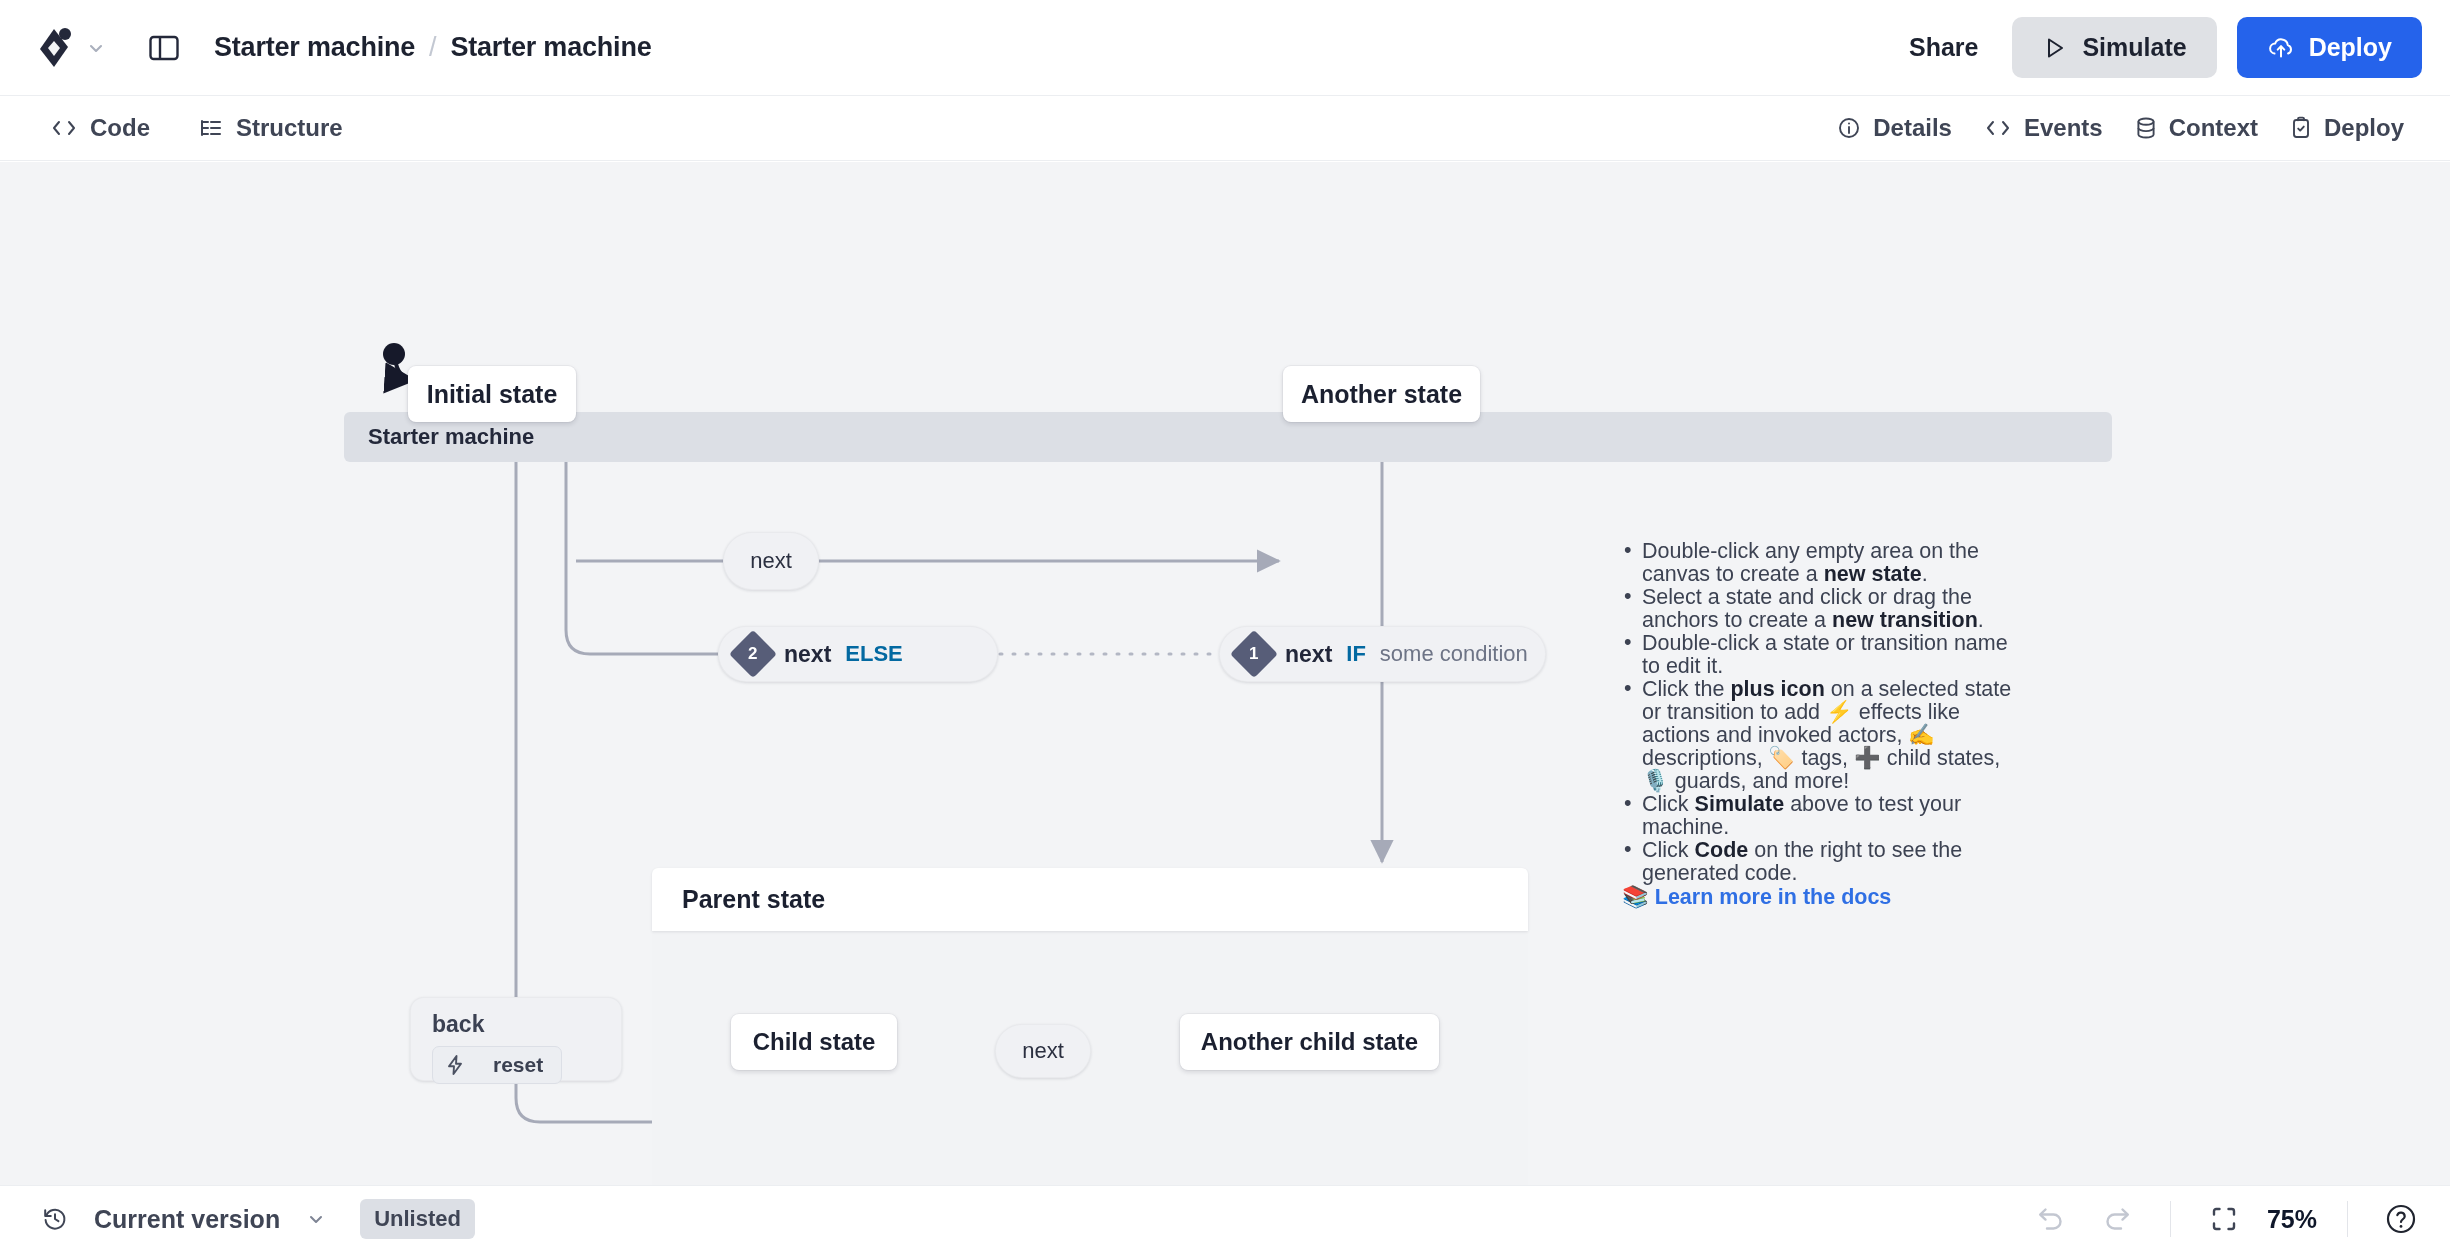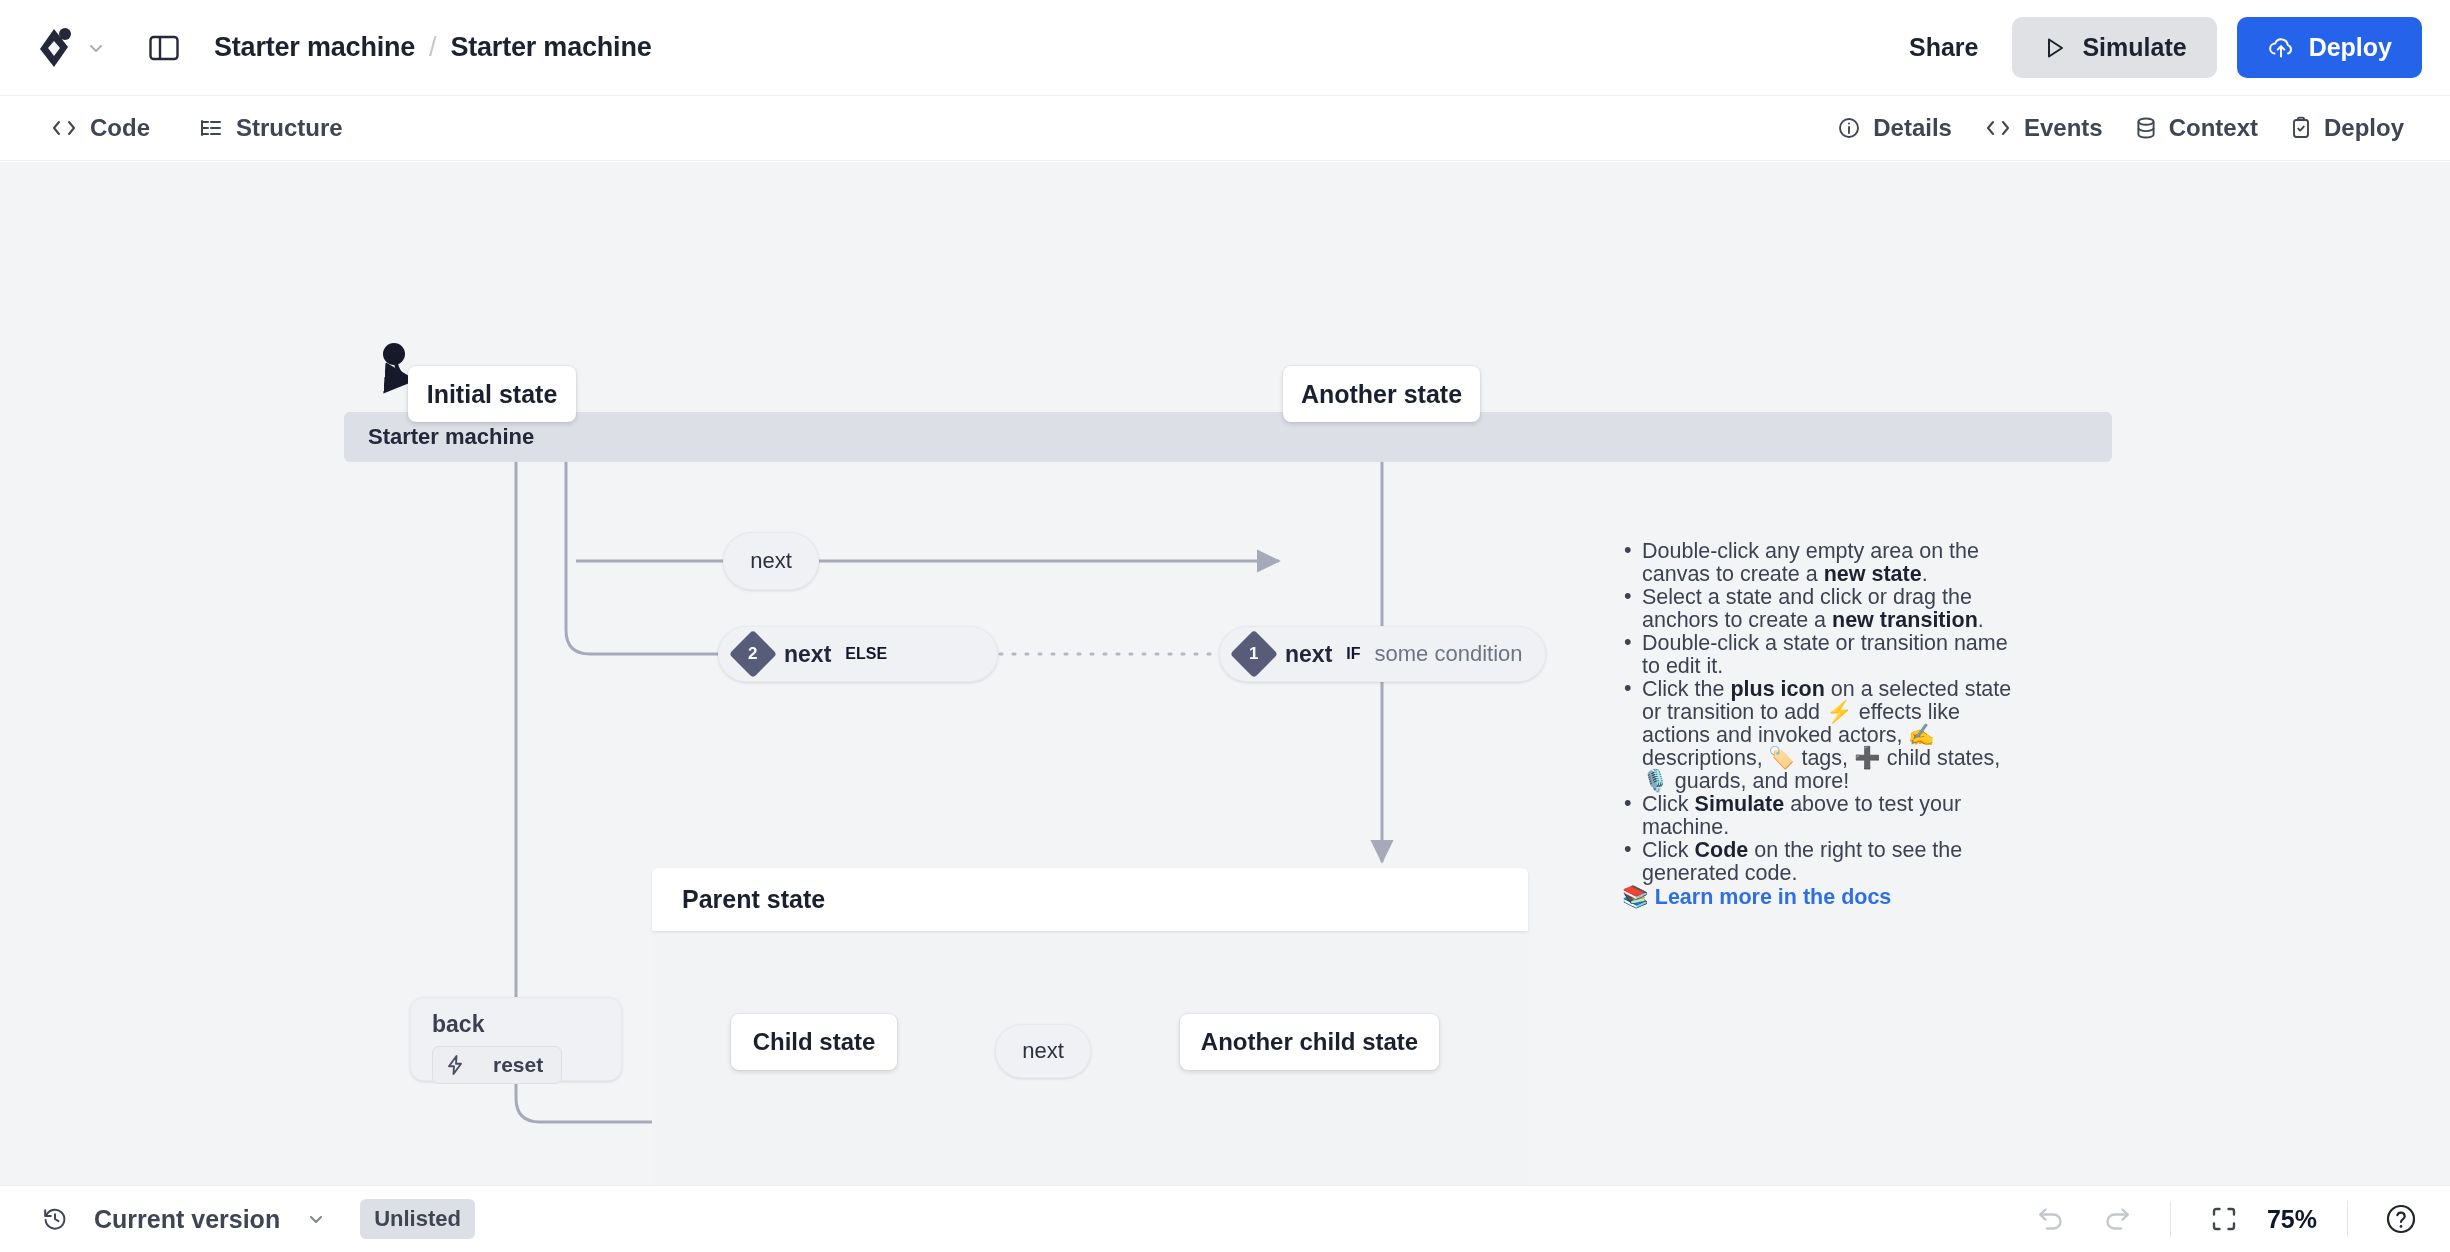--- a/index.html
+++ b/index.html
@@ -151,21 +151,21 @@
     width: 34px; height: 34px; background: #575d78;
     transform: rotate(45deg); border-radius: 4px;
     display: flex; align-items: center; justify-content: center;
     flex: none;
   }
   .diamond span {
     transform: rotate(-45deg);
     color: #fff; font-size: 17px; font-weight: 700;
   }
   .t-label { font-size: 23px; font-weight: 700; color: #22273a; }
-  .t-kw { font-size: 16px; font-weight: 600; color: #0f172a; }
+  .t-kw { font-size: 22px; font-weight: 600; color: #0369a1; }
   .t-cond { font-size: 22px; font-weight: 400; color: #6d7486; }
   .back-label { font-size: 23px; font-weight: 700; color: #3b4152; }
   .effect-chip {
     display: flex; align-items: center; gap: 28px;
     background: #eceef2; border: 1px solid #dcdfe6;
     border-radius: 7px; padding: 6px 18px 6px 12px;
     font-size: 21px; font-weight: 600; color: #3b4152;
   }
 
   

